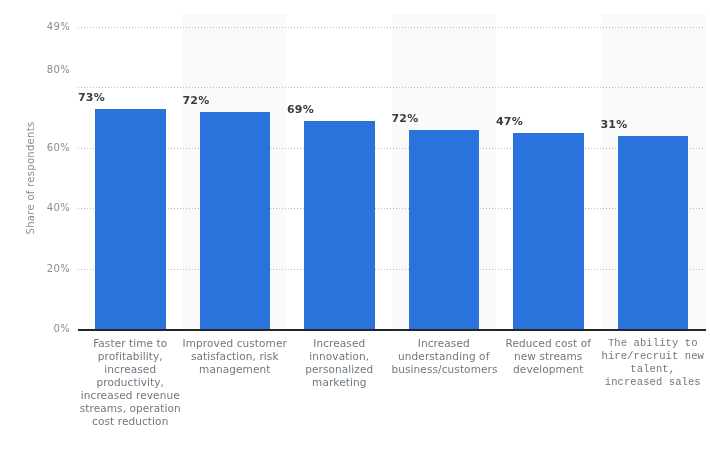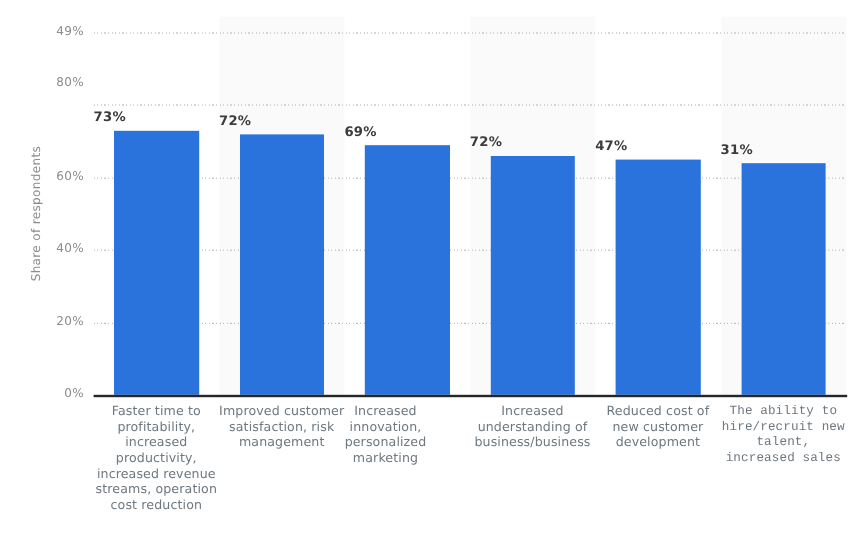--- a/index.html
+++ b/index.html
@@ -227,19 +227,19 @@
           <div class="bar" style="height: 193.28px; background: rgb(42, 114, 220);"></div>
           <div class="bar-value" style="top: 104.72px;">31%</div>
         </div>
       </div>
     <div class="baseline"></div>
   </div>
 
   <div class="cats">
       <div class="cat" style="left: 0px;">Faster time to profitability, increased productivity, increased revenue streams, operation cost reduction</div>
       <div class="cat" style="left: 104.5px;">Improved customer satisfaction, risk management</div>
-      <div class="cat" style="left: 191px;">Increased innovation, personalized marketing</div>
-      <div class="cat" style="left: 313.5px;">Increased understanding of business/business</div>
-      <div class="cat" style="left: 418px;">Reduced cost of new customer development</div>
+      <div class="cat" style="left: 209px;">Increased innovation, personalized marketing</div>
+      <div class="cat" style="left: 313.5px;">Increased understanding of business/customers</div>
+      <div class="cat" style="left: 418px;">Reduced cost of new streams development</div>
       <div class="cat" style="left: 522.5px; font-family: Liberation Mono, monospace;">The ability to hire/recruit new talent, increased sales</div>
     </div>
 
 </div>
 
 </body></html>

